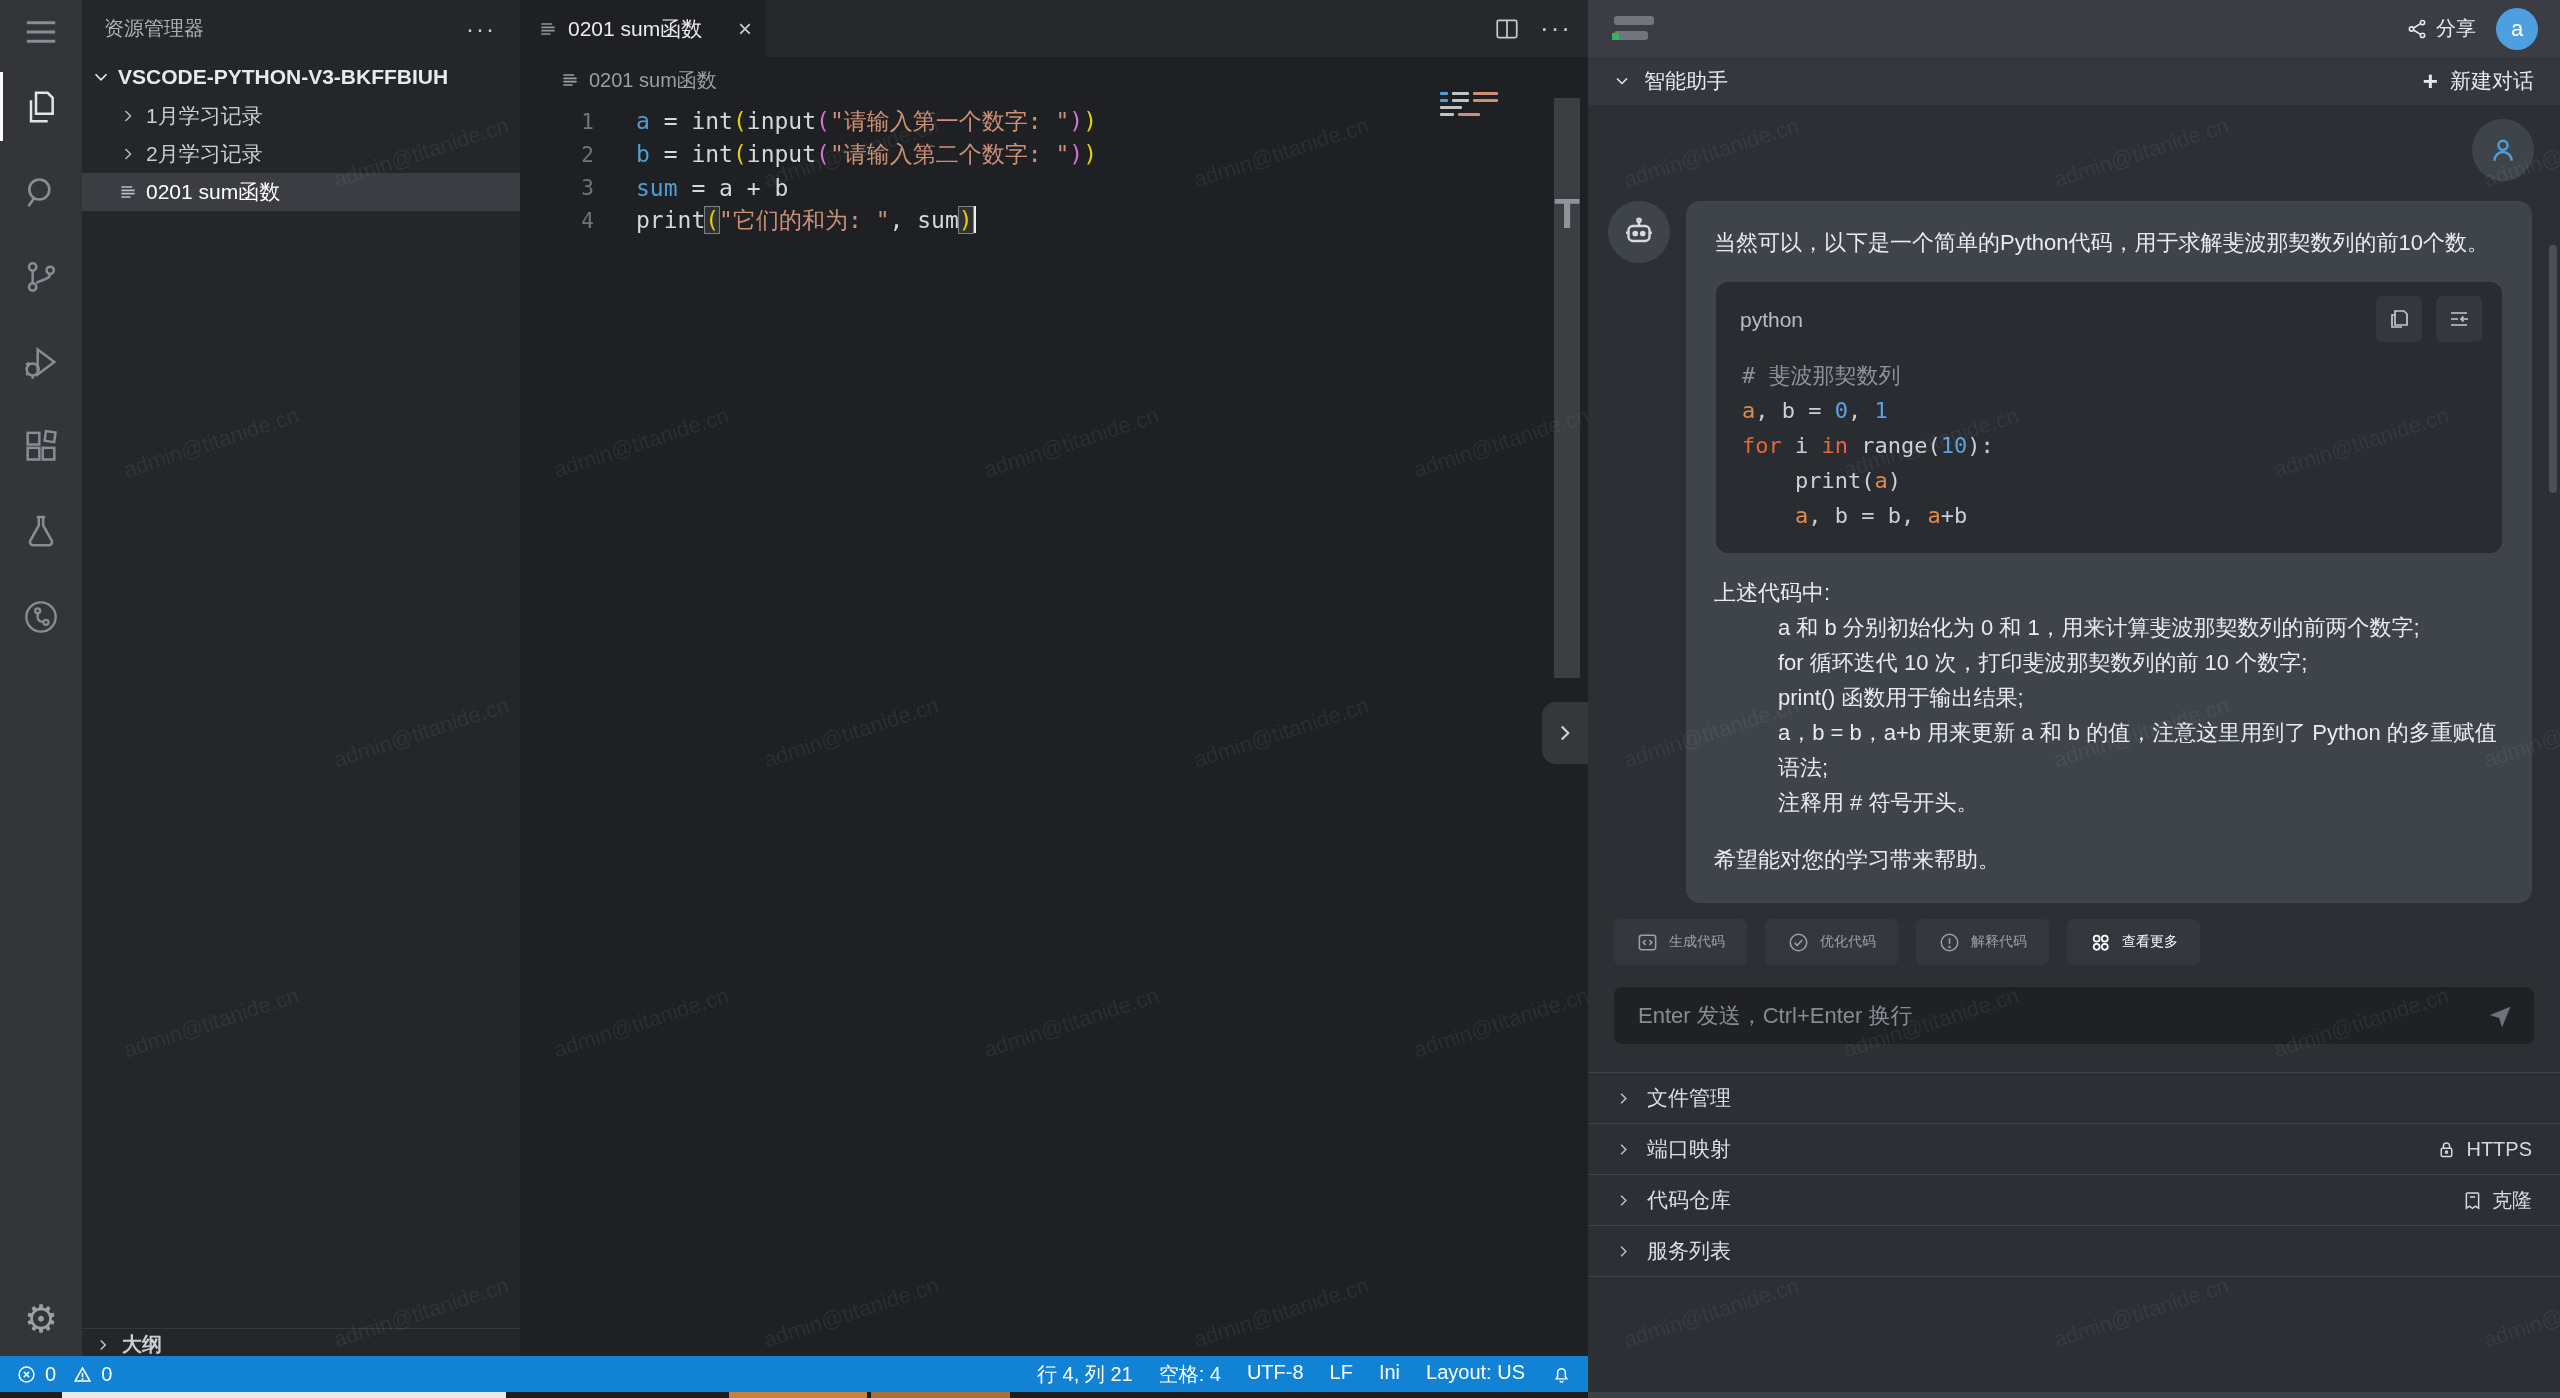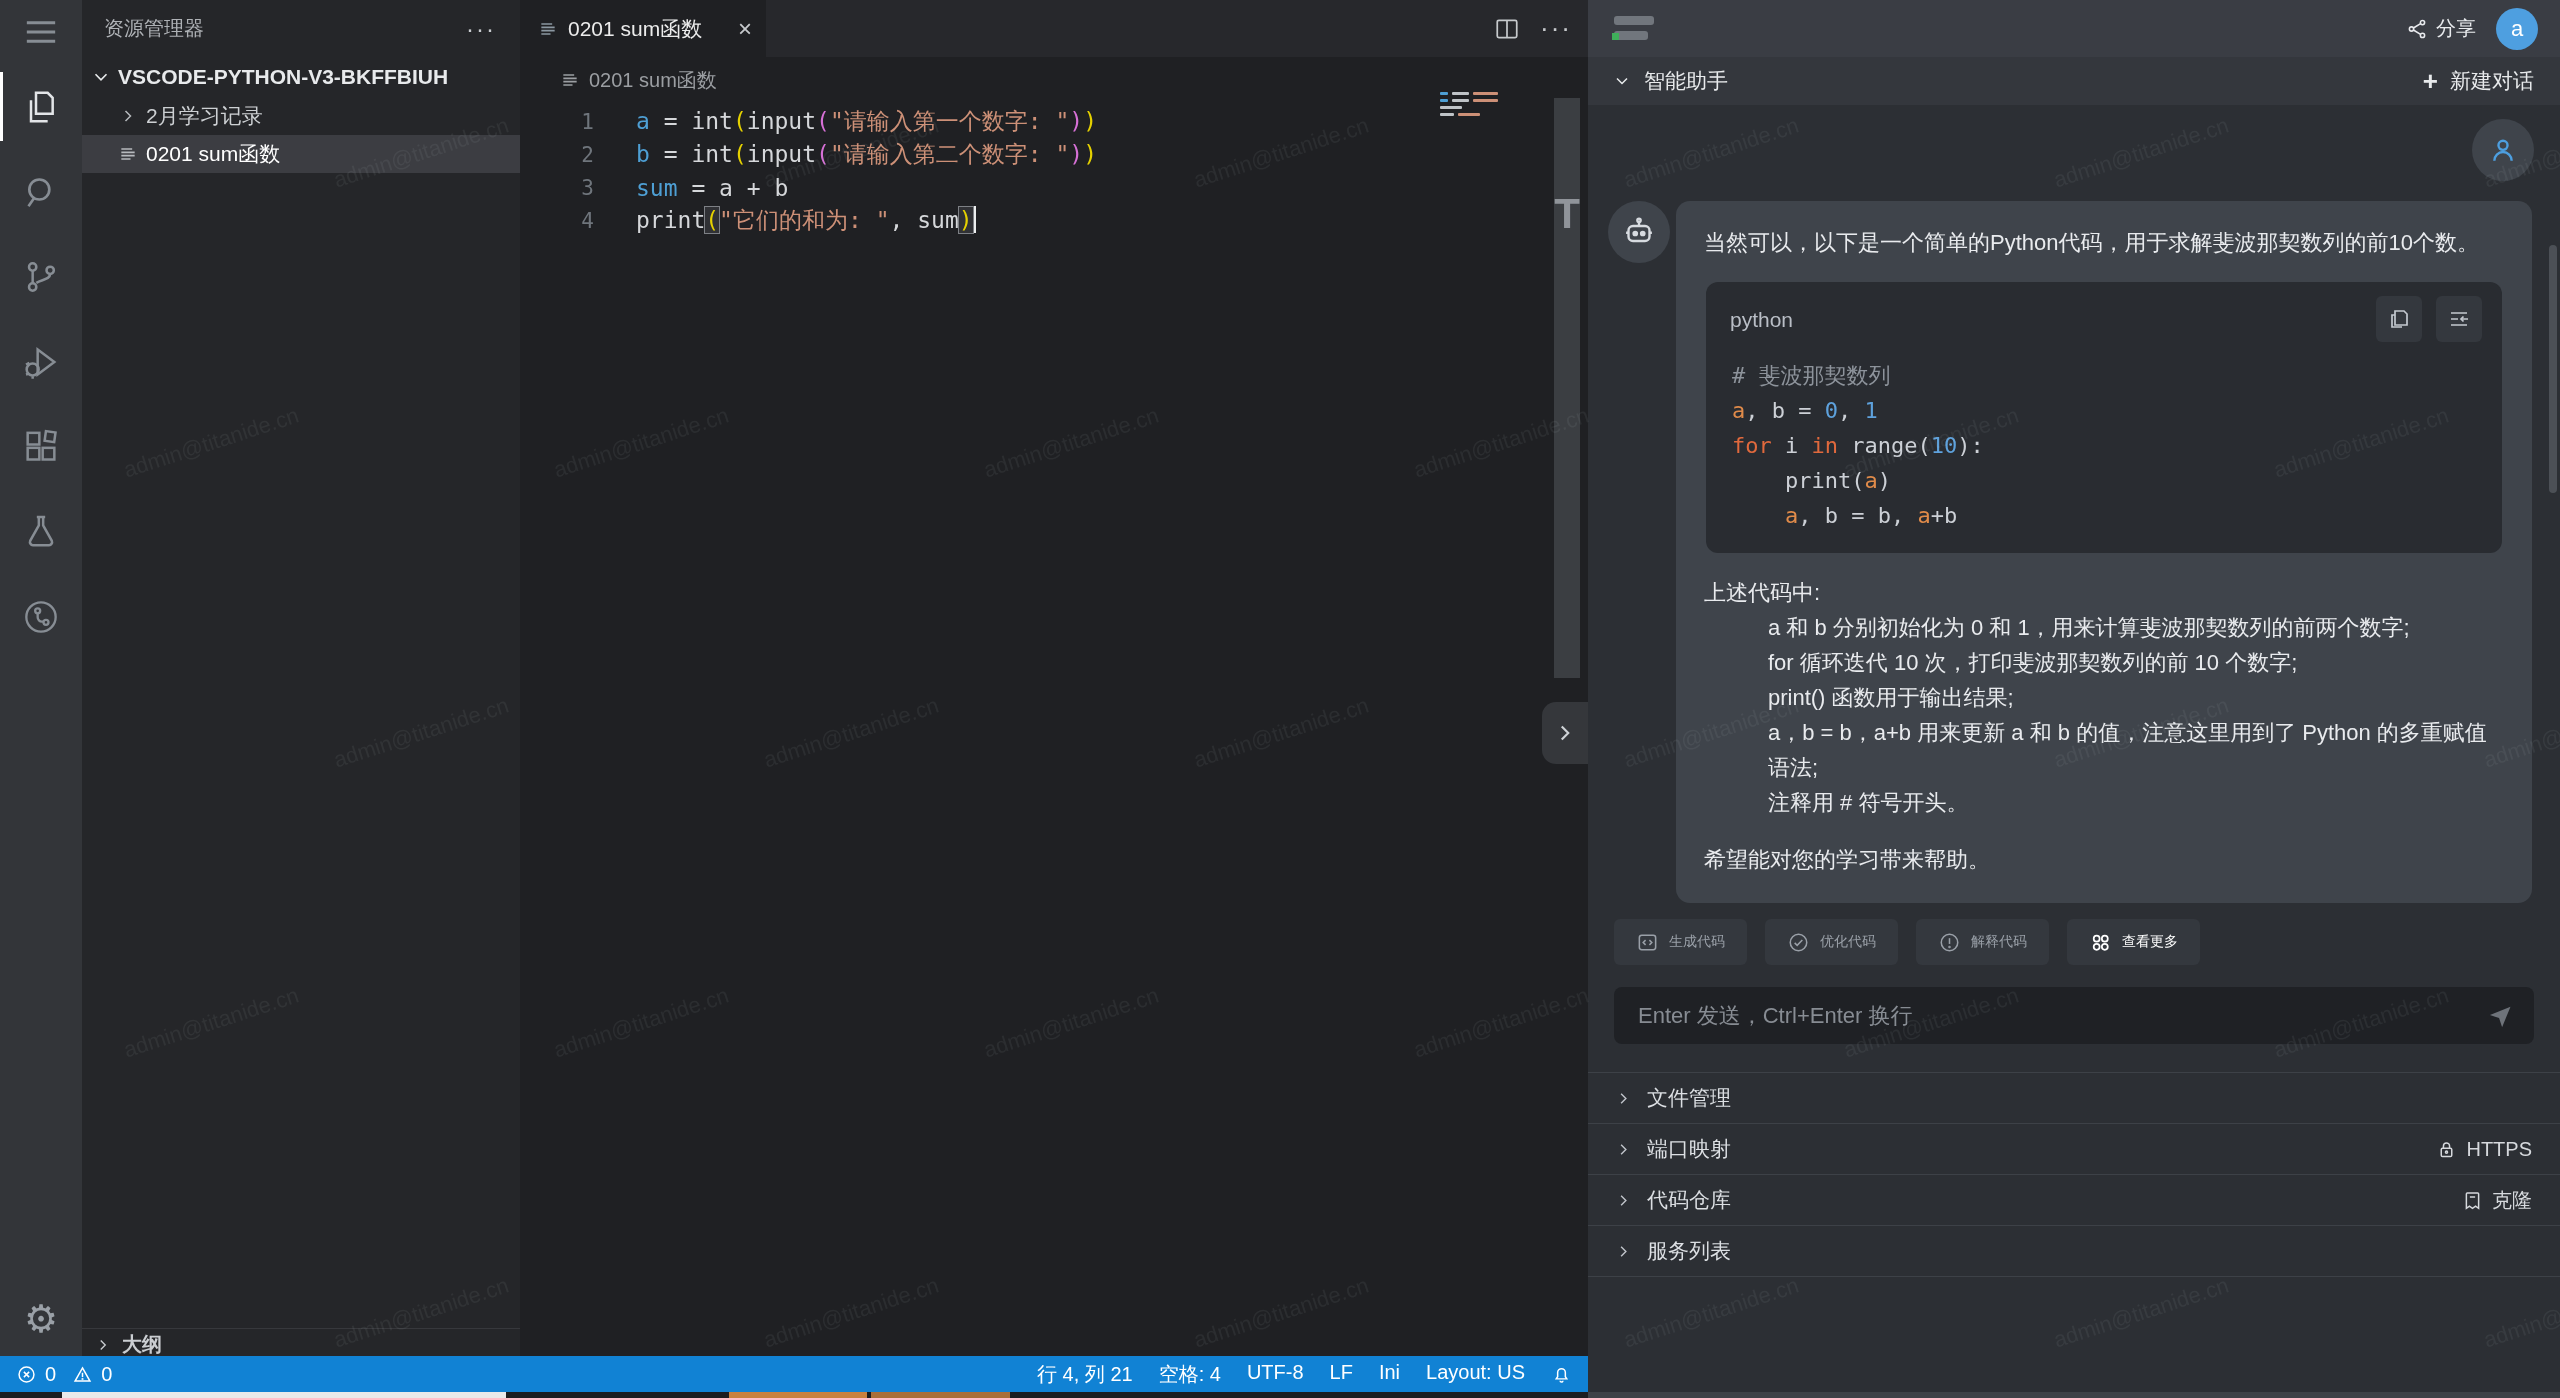--- a/index.html
+++ b/index.html
@@ -82,21 +82,21 @@
   .as-head { height:48px; background:#34373d; display:flex; align-items:center; justify-content:space-between; padding:0 26px 0 24px; color:#e8eaec; font-size:21px; }
   .as-head .hl, .as-head .hr { display:flex; align-items:center; gap:12px; cursor:pointer; }
   .as-head svg { width:20px; height:20px; }
   .as-head .plus { font-size:26px; font-weight:bold; line-height:1; }
   .chat { padding-top:6px; }
   .msg-user { display:flex; justify-content:flex-end; align-items:flex-start; gap:16px; padding:8px 26px 0; }
   .bubble-user { background:#3f444b; border-radius:14px; padding:13px 28px; color:#e9ebee; font-size:22px; max-width:640px; }
   .mini-avatar { width:62px; height:62px; border-radius:50%; background:#3f444b; flex:none; display:flex; align-items:center; justify-content:center; }
   .mini-avatar.user svg { width:32px; height:32px; color:#4d9fe0; }
   .mini-avatar.bot svg { width:36px; height:36px; color:#d7dbe0; }
-  .msg-bot { display:flex; align-items:flex-start; gap:6px; padding:20px 28px 0 20px; }
+  .msg-bot { display:flex; align-items:flex-start; gap:16px; padding:20px 28px 0 20px; }
   .bubble-bot { flex:1; background:#3f444b; border-radius:14px; padding:24px 28px 26px; color:#e9ebee; font-size:22px; line-height:35px; }
   .codeblock { margin:22px 2px; background:#292c31; border-radius:12px; padding-bottom:20px; }
   .cb-head { display:flex; align-items:center; justify-content:space-between; padding:14px 20px 12px 24px; }
   .cb-lang { color:#b9bec6; font-size:21px; }
   .cb-actions { display:flex; gap:14px; }
   .cb-btn { width:46px; height:46px; background:#34383e; border-radius:6px; display:flex; align-items:center; justify-content:center; color:#c4c9d0; cursor:pointer; }
   .cb-btn svg { width:24px; height:24px; }
   .cb-code { padding:4px 26px 0; font-size:22px; line-height:35px; white-space:pre; font-family:"DejaVu Sans Mono",monospace; }
   .explain p { margin:0; }
   .explain p.indent { padding-left:64px; }
@@ -188,20 +188,28 @@
       <span>资源管理器</span>
       <span class="sb-more">···</span>
     </div>
     <div class="ws-row">
       <svg viewBox="0 0 24 24" fill="none" stroke="currentColor" stroke-width="1.8">
           <path d="M6 9l6 6 6-6"></path>
         </svg>
       <span>VSCODE-PYTHON-V3-BKFFBIUH</span>
     </div>
     <div id="tree">
+        <div class="tree-row">
+          <span class="chev">
+            <svg viewBox="0 0 24 24" fill="none" stroke="currentColor" stroke-width="1.8" style="width: 20px; height: 20px;">
+              <path d="M9 6l6 6-6 6"></path>
+            </svg>
+          </span>
+          <span>1月学习记录</span>
+        </div>
         <div class="tree-row">
           <span class="chev">
             <svg viewBox="0 0 24 24" fill="none" stroke="currentColor" stroke-width="1.8" style="width: 20px; height: 20px;">
               <path d="M9 6l6 6-6 6"></path>
             </svg>
           </span>
           <span>2月学习记录</span>
         </div>
         <div class="tree-row selected">
           <span class="chev">

